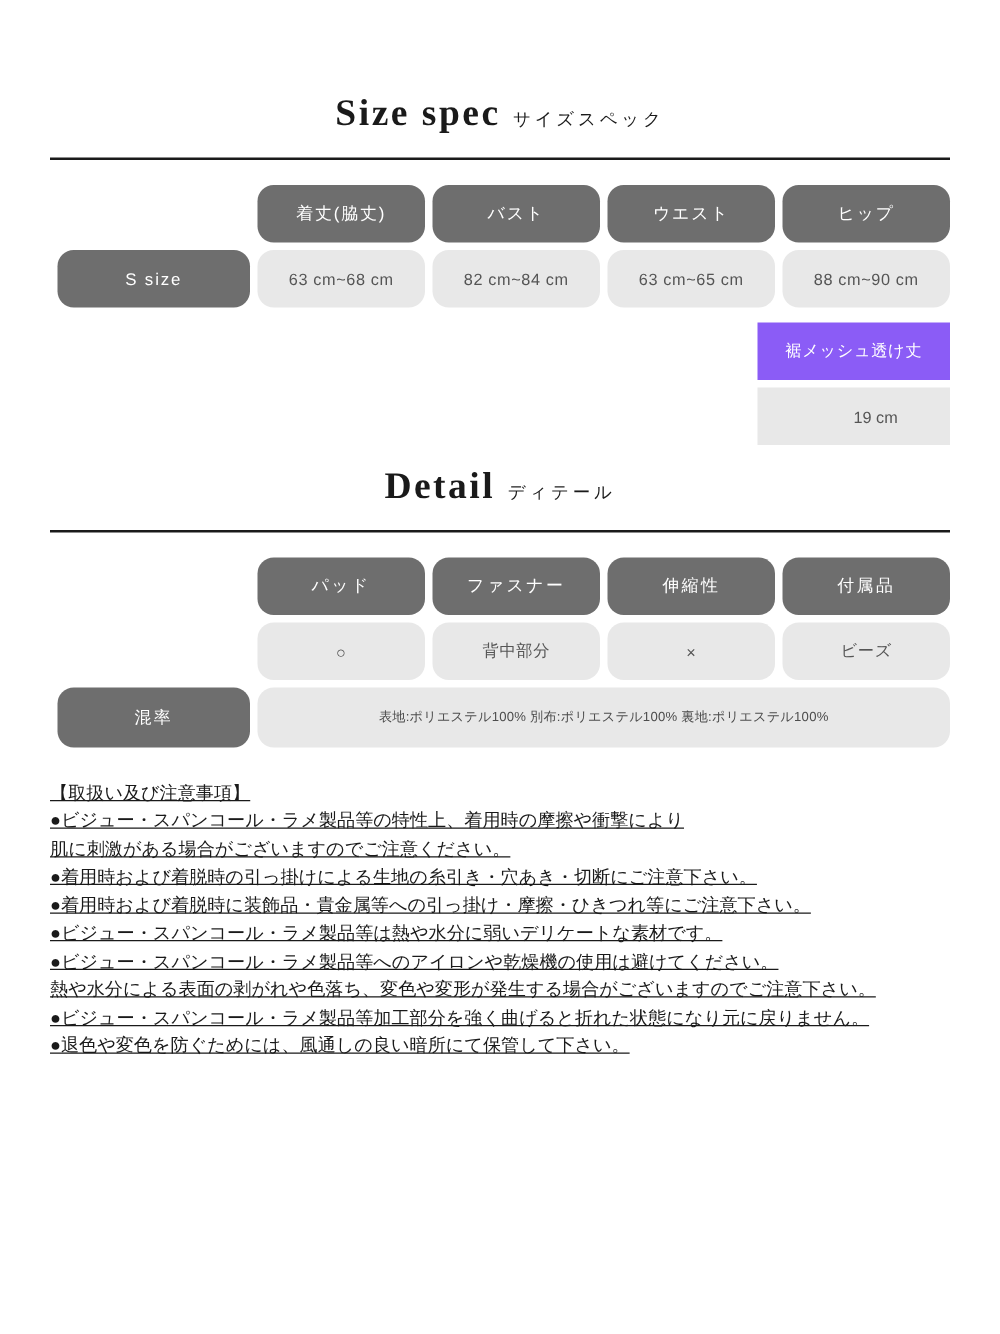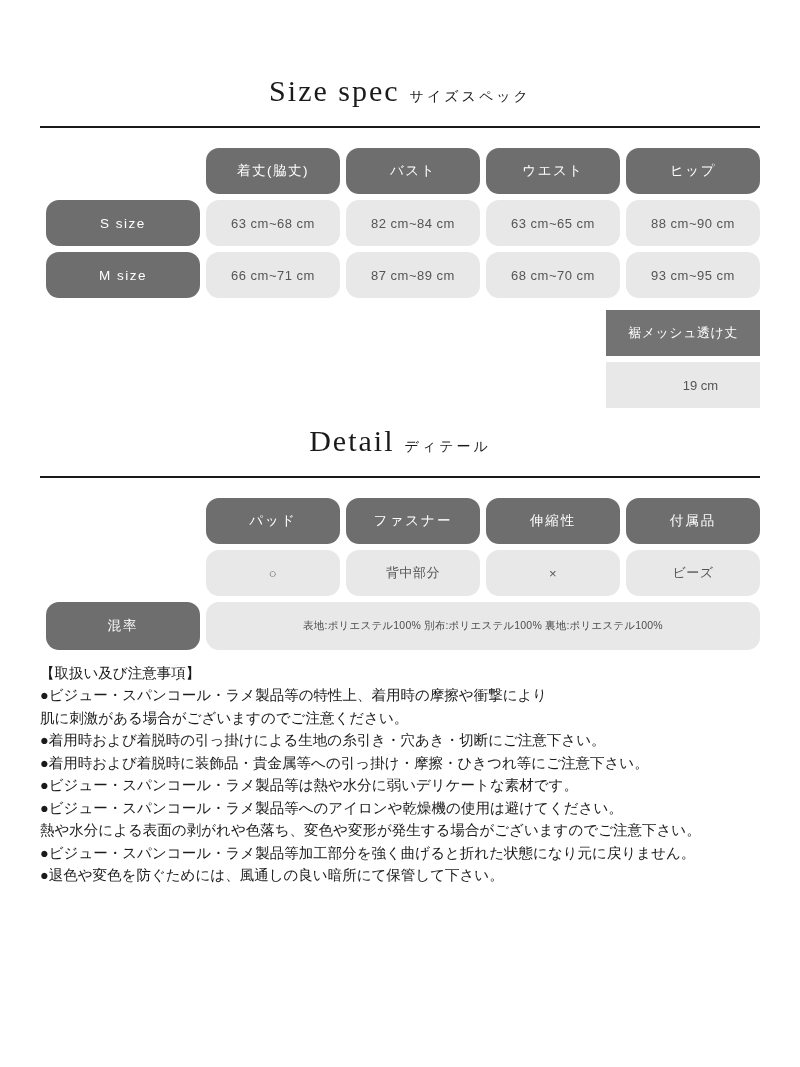--- a/index.html
+++ b/index.html
@@ -29,21 +29,21 @@
     padding-top: 74px;
   }
   .section-head.detail {
     padding-top: 16px;
   }
   .section-head .en {
     font-family: "Liberation Serif", serif;
     font-size: 30px;
     letter-spacing: 2px;
     color: #1a1a1a;
-    font-weight: normal;
+    font-weight: bold;
   }
   .section-head .jp {
     font-family: "Liberation Serif", serif;
     font-size: 14px;
     letter-spacing: 3px;
     color: #1a1a1a;
     margin-left: 10px;
   }
   .rule {
     border: none;
@@ -109,21 +109,21 @@
     width: 726px;
     margin: 0 auto;
     display: flex;
     justify-content: flex-end;
   }
   .mesh-col {
     width: 154px;
     margin-right: 6px;
   }
   .mesh-head {
-    background: #737373;
+    background: #8b5cf6;
     color: #ffffff;
     font-size: 13px;
     letter-spacing: 0.5px;
     height: 46px;
     display: flex;
     align-items: center;
     justify-content: center;
     margin-top: 6px;
   }
   .mesh-body {
@@ -134,26 +134,27 @@
     display: flex;
     align-items: center;
     justify-content: center;
     margin-top: 6px;
     padding-left: 35px;
   }
 
   
   .notes {
     width: 726px;
-    margin: 6px auto 0 auto;
+    margin: 20px auto 0 auto;
     font-family: "Liberation Serif", serif;
     font-size: 14.5px;
     line-height: 1.55;
     color: #1a1a1a;
     letter-spacing: 0px;
+    text-decoration: underline;
   }
   .notes p { margin: 0; }
 </style>
 </head>
 <body>
 
 <div class="page">
 
   <div class="section-head">
     <span class="en">Size spec</span><span class="jp">サイズスペック</span>
@@ -168,27 +169,20 @@
       <td class="hd">バスト</td>
       <td class="hd">ウエスト</td>
       <td class="hd">ヒップ</td>
     </tr>
     <tr>
       <td class="hd col-label">S size</td>
       <td>63 cm~68 cm</td>
       <td>82 cm~84 cm</td>
       <td>63 cm~65 cm</td>
       <td>88 cm~90 cm</td>
-    </tr>
-    <tr>
-      <td class="hd col-label">M size</td>
-      <td>66 cm~71 cm</td>
-      <td>87 cm~89 cm</td>
-      <td>68 cm~70 cm</td>
-      <td>93 cm~95 cm</td>
     </tr>
   </tbody>
     </table>
 
   <div class="mesh-wrap">
     <div class="mesh-col">
       <div class="mesh-head">裾メッシュ透け丈</div>
       <div class="mesh-body">19 cm</div>
     </div>
   </div>

